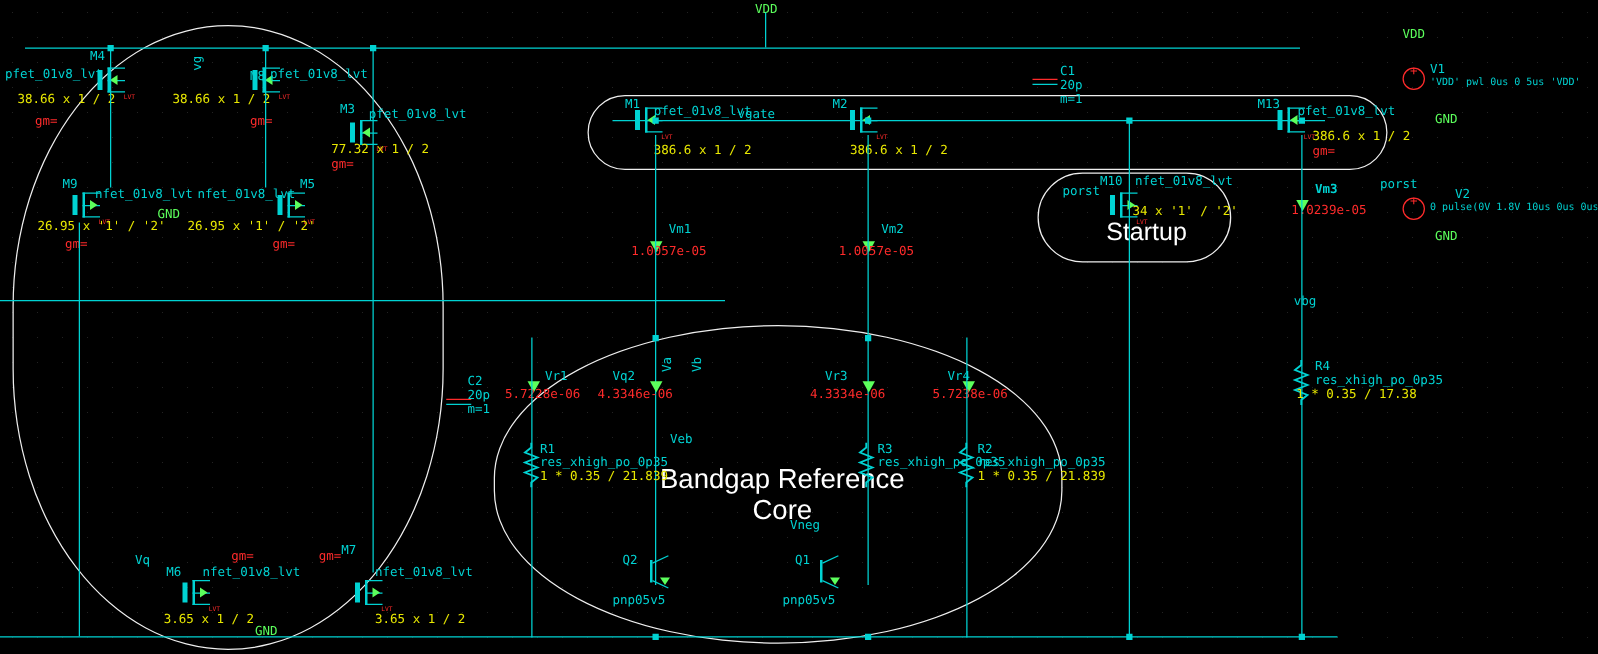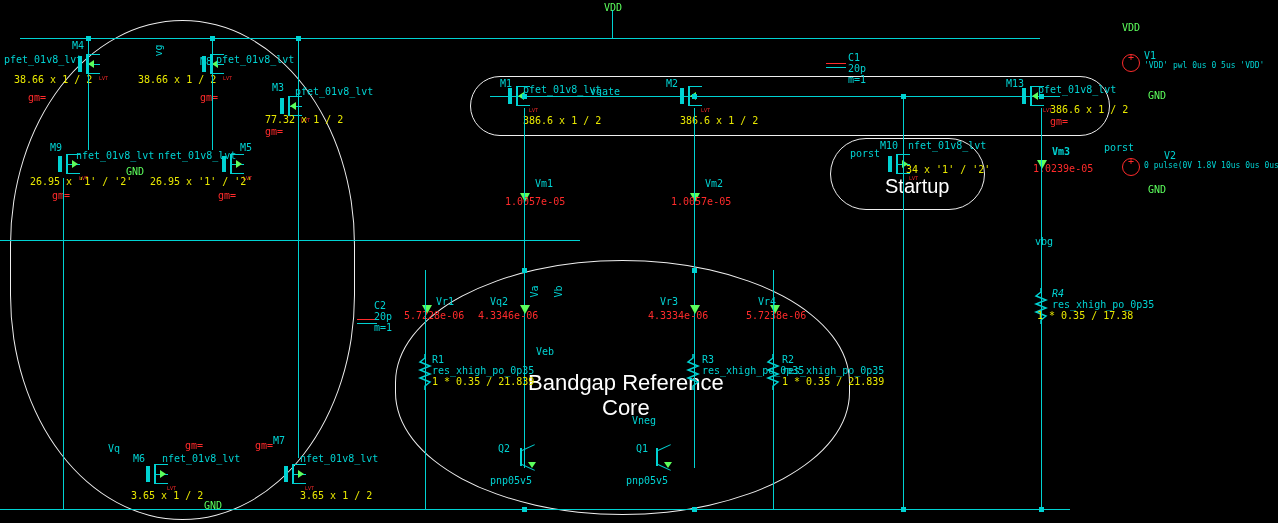--- a/index.html
+++ b/index.html
@@ -355,21 +355,21 @@
   <div class="label cyan" style="left:636px; top:443px;">Q1</div>
   <div class="label cyan" style="left:626px; top:475px;">pnp05v5</div>
   <div class="label cyan" style="left:632px; top:415px;">Vneg</div>
 
   <div class="label cyan" style="left:1035px; top:236px;">vbg</div>
   <div class="res" style="left:1034px; top:288px;">
     <svg viewBox="0 0 14 36">
         <polyline points="7,0 7,4 2,8 12,12 2,16 12,20 2,24 12,28 7,32 7,36" fill="none" stroke="#00d2d2" stroke-width="1.5"></polyline>
       </svg>
   </div>
-  <div class="label cyan" style="left:1052px; top:288px;font-style:italic;">R4</div>
+  <div class="label cyan" style="left:1052px; top:288px;">R4</div>
   <div class="label cyan" style="left:1052px; top:299px;">res_xhigh_po_0p35</div>
   <div class="label yellow" style="left:1037px; top:310px;">1 * 0.35 / 17.38</div>
 
   <div class="vsrc" style="left:1122px; top:54px;"></div>
   <div class="label cyan" style="left:1144px; top:50px;">V1</div>
   <div class="label cyan" style="left:1144px; top:61px; font-size:8px;">'VDD' pwl 0us 0 5us 'VDD'</div>
   <div class="label green" style="left:1148px; top:90px;">GND</div>
 
   <div class="vsrc" style="left:1122px; top:158px;"></div>
   <div class="label cyan" style="left:1144px; top:150px;margin-left:20px;">V2</div>

